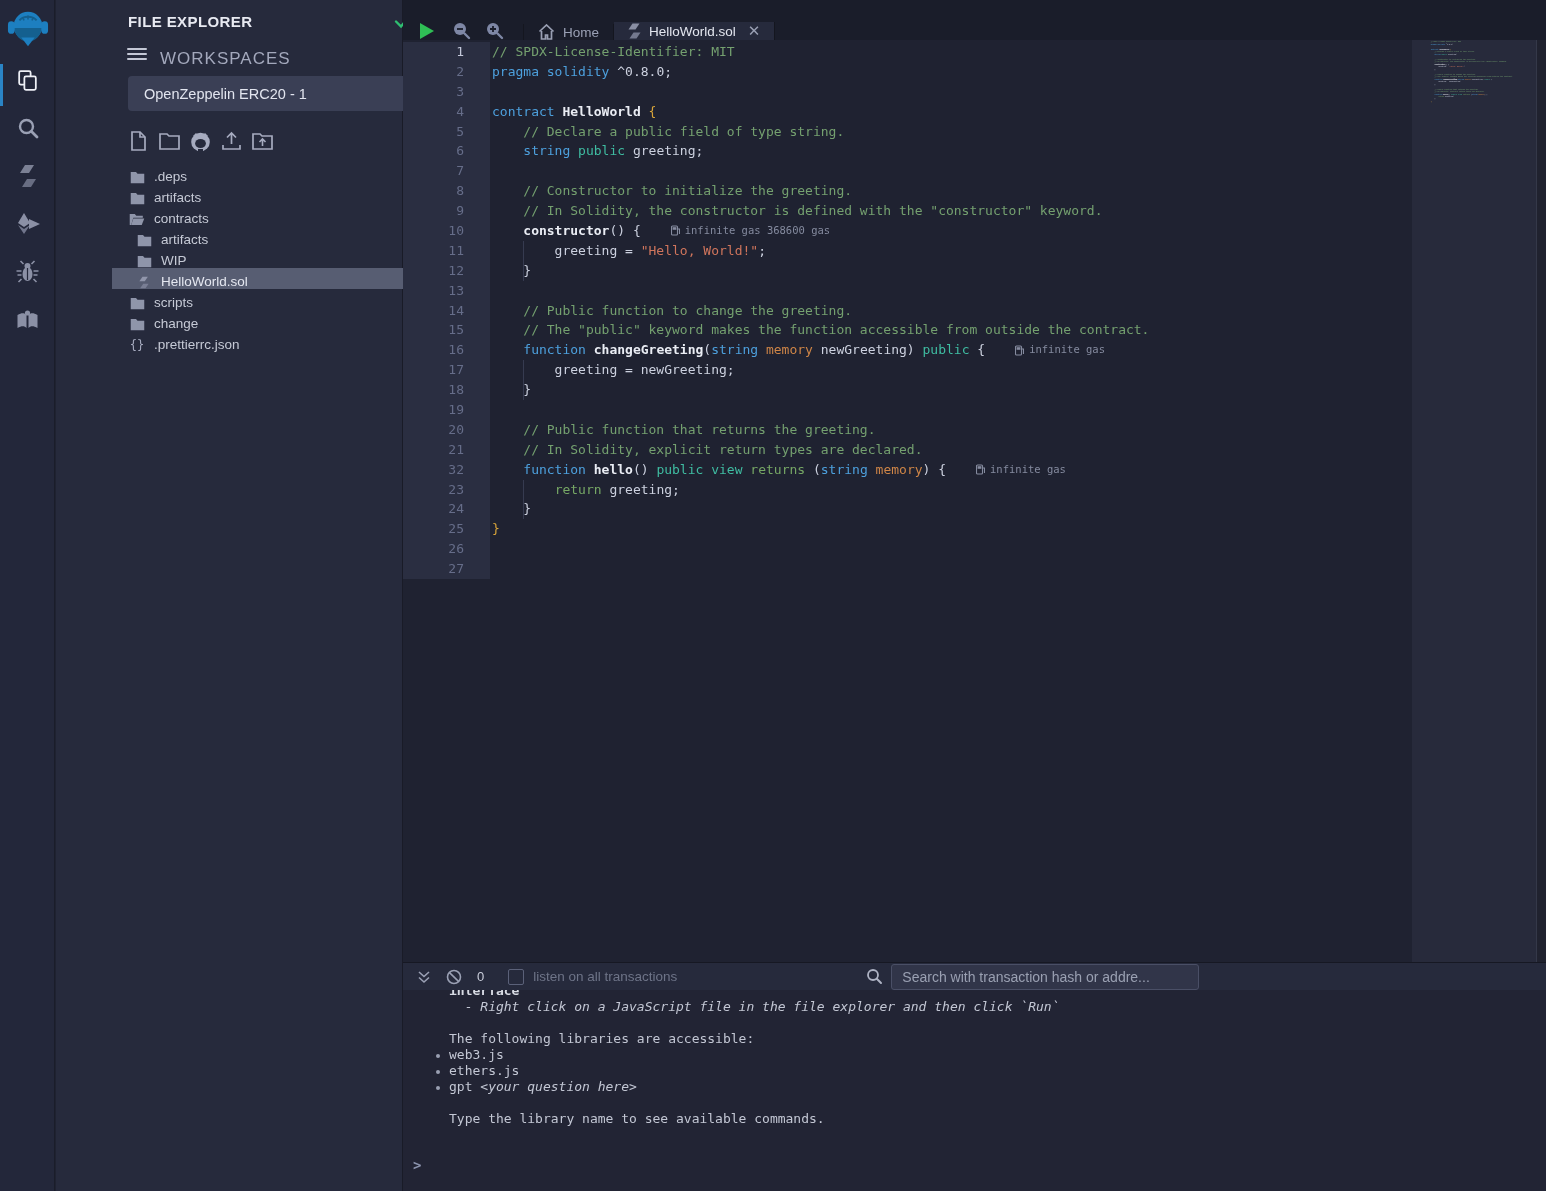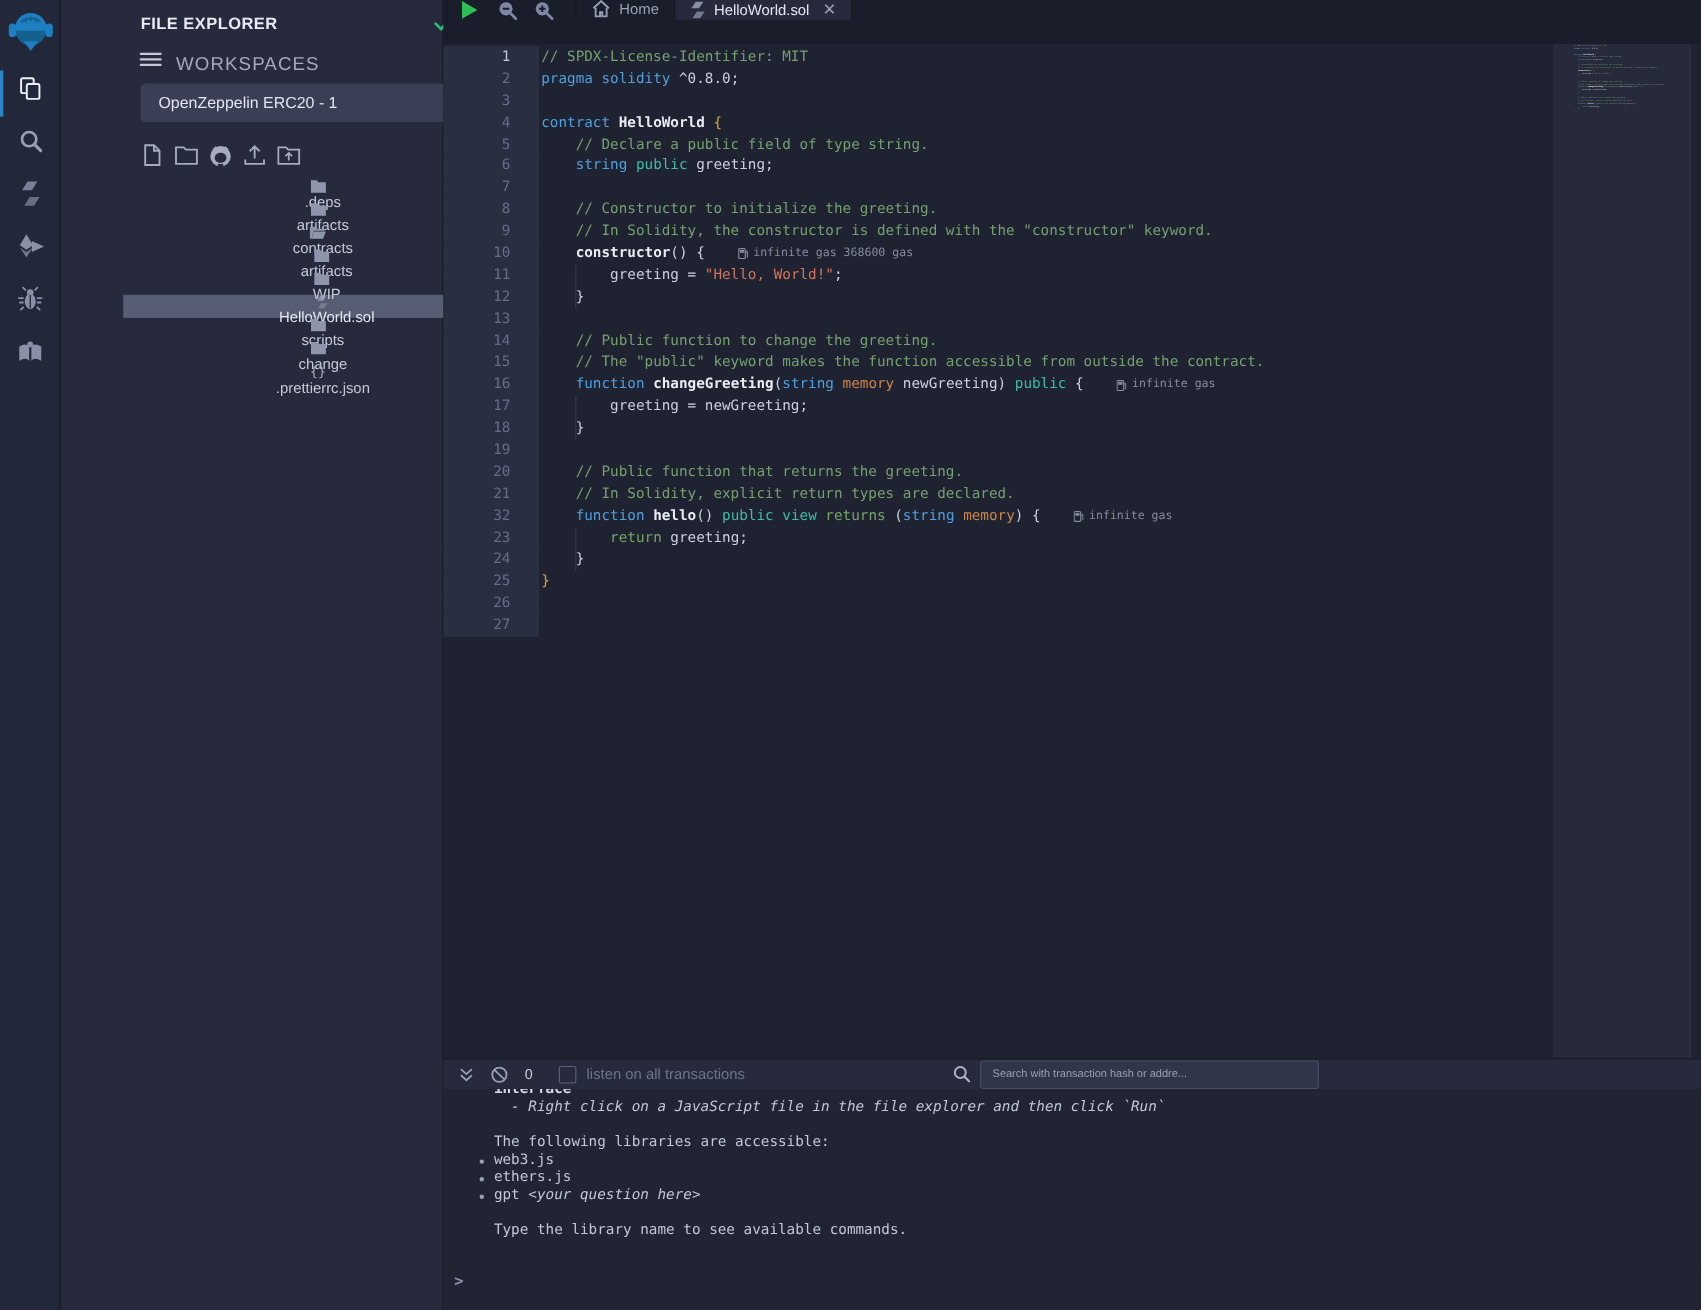--- a/index.html
+++ b/index.html
@@ -22,27 +22,27 @@
   #panel-chev { left:367px; top:11px; color:#9aa0b4; font-size:16px; font-weight:700; }
   #ws-burger { left:71px; top:48px; width:20px; height:14px; cursor:pointer; }
   #ws-burger i { display:block; height:2px; background:#c4c8d6; margin-bottom:3px; border-radius:1px; }
   #ws-label { left:104px; top:49px; font-size:17px; color:#a3a8bc; letter-spacing:1px; }
   #ws-select { left:72px; top:76px; width:312px; height:35px; background:#3a3f55; border-radius:4px;
     display:flex; align-items:center; padding:0 12px 0 16px; cursor:pointer; }
   #ws-name { font-size:14.5px; color:#e2e5ef; flex:1; }
   #fe-toolbar { left:71px; top:130px; display:flex; gap:9px; }
   .tb-ic { width:22px; height:22px; display:flex; align-items:center; justify-content:center; cursor:pointer; }
   #tree { left:56px; top:163px; width:346px; }
-  .trow { height:21px; display:flex; align-items:center; font-size:13.5px; color:#c6cad6; cursor:pointer;flex-direction:column; }
+  .trow { height:21px; display:flex; align-items:flex-end; font-size:13.5px; color:#c6cad6; cursor:pointer; }
   .trow .ticon { width:16px; display:flex; justify-content:center; margin-right:9px; }
   .trow.sel { background:#575d72; color:#e4e7f0; }
   .braces-glyph { font-family:"DejaVu Sans Mono", monospace; font-size:12px; color:#a6abbf; }
 
   
-  #edit-strip { left:403px; top:0; width:1143px; height:40px; background:#1a1d2a; display:flex; align-items:flex-start; }
+  #edit-strip { left:403px; top:0; width:1143px; height:40px; background:#1a1d2a; display:flex; align-items:flex-end; }
   #run-btn { width:38px; display:flex; align-items:center; justify-content:center; margin-left:4px; cursor:pointer; }
   .strip-ic { width:33px; display:flex; align-items:center; justify-content:center; cursor:pointer; }
   .tab { display:flex; align-items:center; gap:8px; padding:0 14px; font-size:13.5px; color:#9aa0b4;
     border-right:1px solid #14161f; cursor:pointer; }
   .tab.first { border-left:1px solid #14161f; margin-left:12px; }
   .tab.active { background:#262a3c; color:#e3e6ef; }
   .tab .closex { color:#9aa0b4; font-size:15px; margin-left:4px; }
 
   #editor { left:403px; top:40px; width:1009px; height:922px; background:#1f2231; }
   .cl { position:relative; height:19.9px; display:flex; font-family:"DejaVu Sans Mono", monospace; font-size:13px; line-height:19.9px; }
@@ -65,21 +65,21 @@
   #term-header { left:403px; top:962px; width:1143px; height:28px; background:#262a3c; border-top:1px solid #161823;
     display:flex; align-items:center; }
   .th-ic { display:flex; align-items:center; justify-content:center; cursor:pointer; }
   #th-collapse { margin-left:10px; width:22px; }
   #th-clear { margin-left:8px; width:22px; }
   #tx-badge { margin-left:12px; font-size:13px; color:#c9cdda; }
   #listen-box { margin-left:24px; width:16px; height:16px; border:1px solid #5b6179; border-radius:2px; cursor:pointer; }
   #listen-label { margin-left:9px; font-size:13.5px; color:#6e7488; }
   #th-search-ic { margin-left:186px; width:22px; }
   #term-search { margin-left:6px; width:308px; height:26px; background:#313549; border:1px solid #4a4f66; border-radius:3px;
-    color:#c7cbd8; font-size:10px; padding:0 10px; outline:none; }
+    color:#c7cbd8; font-size:14px; padding:0 10px; outline:none; }
   #term-search::placeholder { color:#9aa0b2; }
 
   #term-body { left:403px; top:990px; width:1143px; height:201px; background:#222434; overflow:hidden;
     font-family:"DejaVu Sans Mono", monospace; font-size:13px; color:#c3c7d4; }
   #term-lines { padding:0 0 0 46px; }
   .tl { position:relative; height:16px; line-height:16px; white-space:pre; }
   .tl.clip { margin-top:-7px; }
   .tl.bold { font-weight:700; color:#d7dae3; }
   .tl.italic { font-style:italic; }
   .tl.bullet::before { content:""; position:absolute; left:-13px; top:7px; width:4px; height:4px; border-radius:50%; background:#9aa0b2; }

